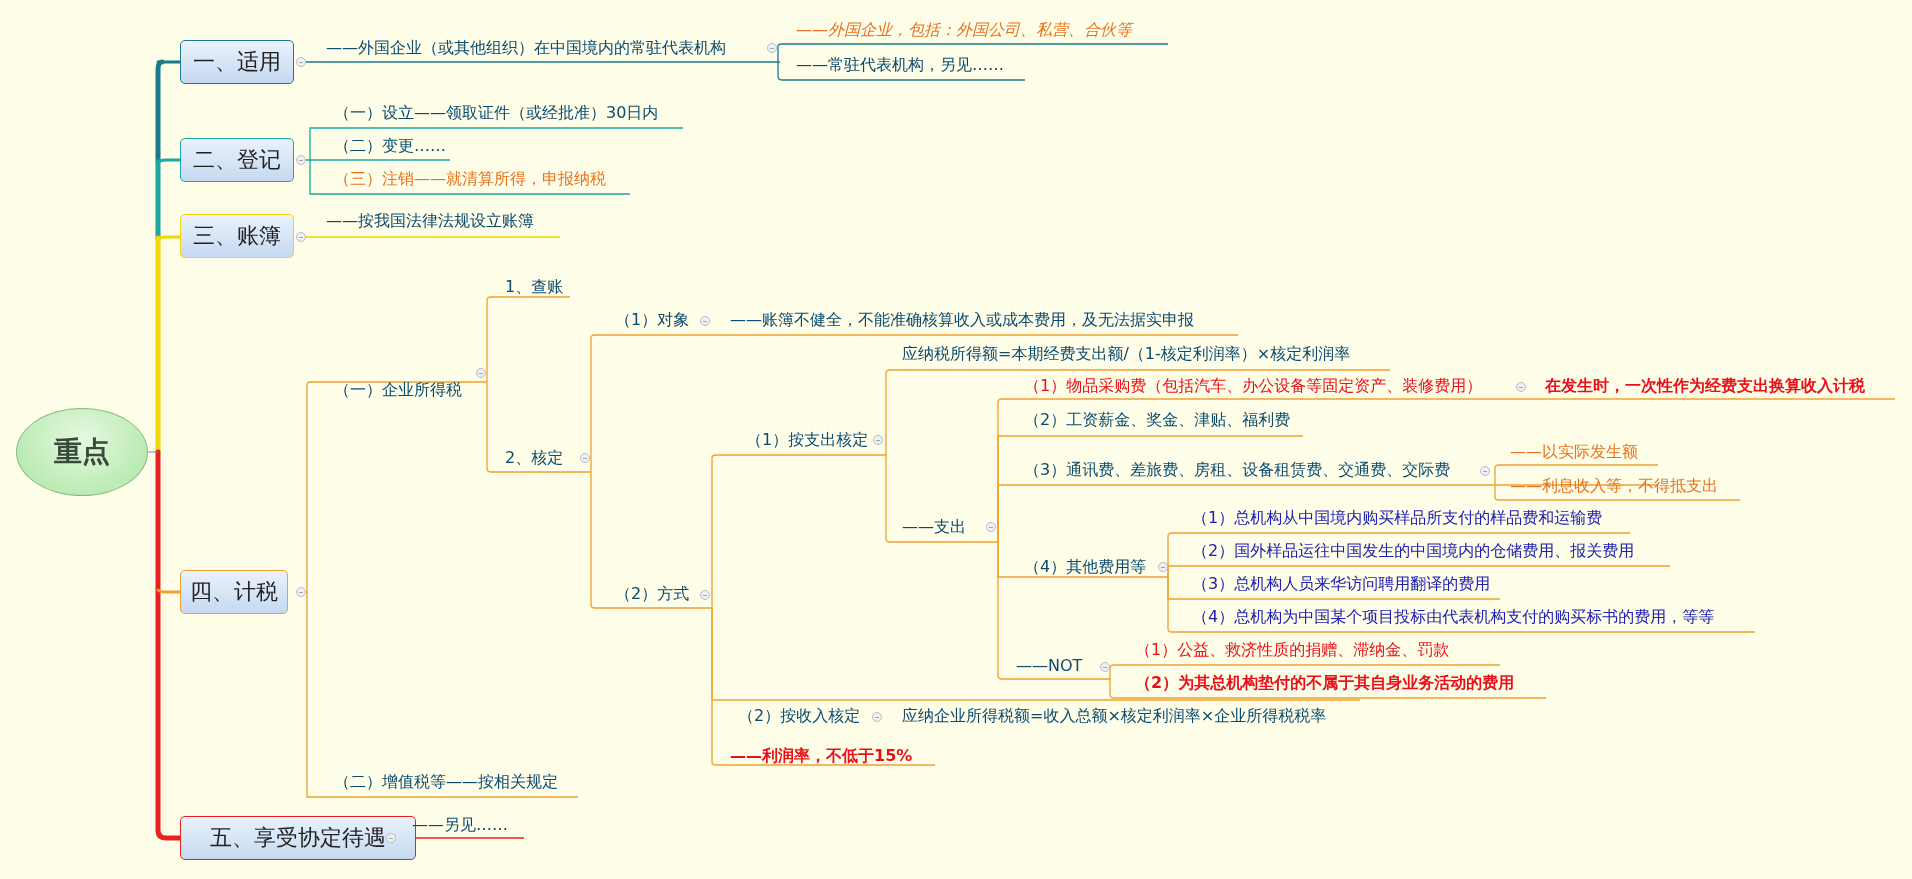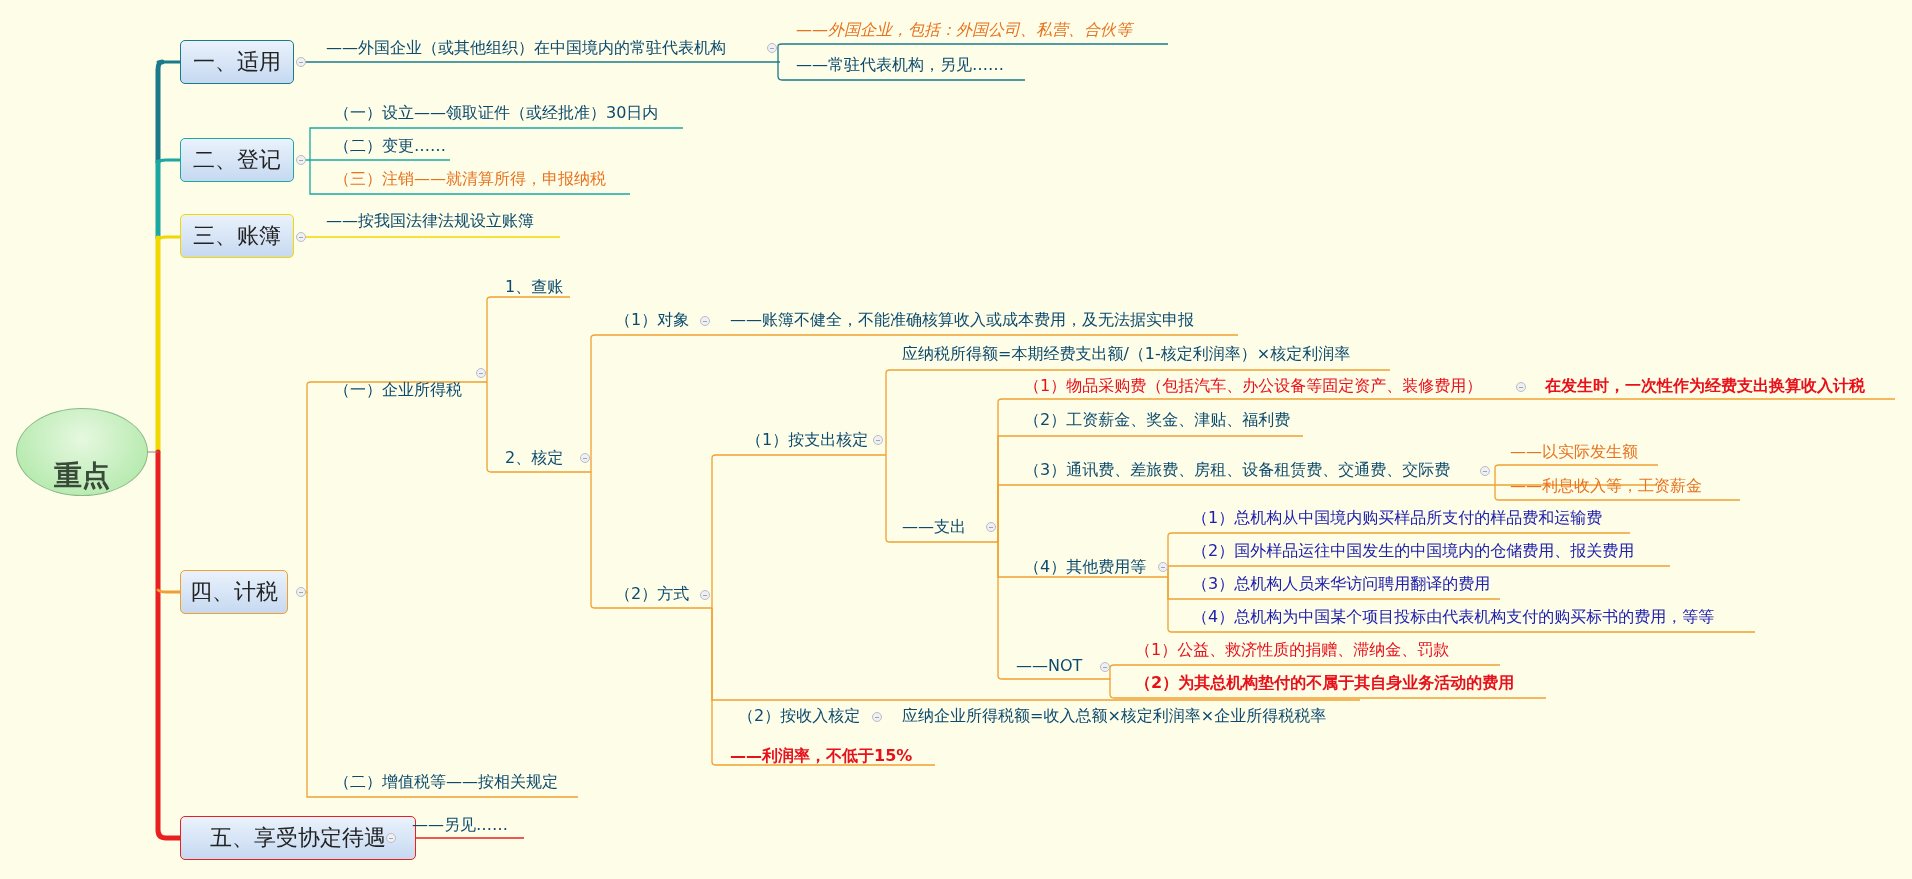--- a/index.html
+++ b/index.html
@@ -9,21 +9,21 @@
   .t { position:absolute; white-space:nowrap; font-size:16px; color:#0c4a6e; line-height:20px; }
   .orange { color:#e8731f; }
   .red { color:#e8101a; }
   .blue { color:#2020b0; }
   .bold { font-weight:bold; }
   .topic { position:absolute; height:44px; border-radius:5px; background:linear-gradient(#eaf2fc,#c6d9f1);
            display:flex; align-items:center; justify-content:center; font-size:22px; color:#222;
            box-sizing:border-box; white-space:nowrap; padding:0 10px; }
   .root { position:absolute; left:16px; top:408px; width:130px; height:86px; border-radius:50%;
           background:radial-gradient(ellipse at 50% 35%,#e6f8e0,#a8e6a0); border:1px solid #8ab888;
-          display:flex; align-items:flex-end; justify-content:center; font-size:28px; font-weight:bold; color:#3a4a3a; }
+          display:flex; align-items:center; justify-content:center; font-size:28px; font-weight:bold; color:#3a4a3a; }
   .col { position:absolute; width:10px; height:10px; border-radius:50%; border:1px solid #b8bcc8; background:#f0f0f4;
          box-sizing:border-box; }
   .col::after { content:""; position:absolute; left:2px; top:4px; width:4px; height:1px; background:#9aa; }
 </style>
 </head>
 <body>
 
 <svg id="lines" viewBox="0 0 1912 879">
 
   <g fill="none" stroke-linecap="round">
@@ -145,21 +145,21 @@
 
 <div class="t red" style="left:1024px;top:376px;">（1）物品采购费（包括汽车、办公设备等固定资产、装修费用）</div>
 <div class="col" style="left:1516px;top:382px;"></div>
 <div class="t red bold" style="left:1545px;top:376px;">在发生时，一次性作为经费支出换算收入计税</div>
 
 <div class="t" style="left:1024px;top:410px;">（2）工资薪金、奖金、津贴、福利费</div>
 
 <div class="t" style="left:1024px;top:460px;">（3）通讯费、差旅费、房租、设备租赁费、交通费、交际费</div>
 <div class="col" style="left:1480px;top:466px;"></div>
 <div class="t orange" style="left:1510px;top:442px;">——以实际发生额</div>
-<div class="t orange" style="left:1510px;top:476px;">——利息收入等，工资薪金</div>
+<div class="t orange" style="left:1510px;top:476px;">——利息收入等，不得抵支出</div>
 
 <div class="t" style="left:1024px;top:557px;">（4）其他费用等</div>
 <div class="col" style="left:1158px;top:562px;"></div>
 <div class="t blue" style="left:1192px;top:508px;">（1）总机构从中国境内购买样品所支付的样品费和运输费</div>
 <div class="t blue" style="left:1192px;top:541px;">（2）国外样品运往中国发生的中国境内的仓储费用、报关费用</div>
 <div class="t blue" style="left:1192px;top:574px;">（3）总机构人员来华访问聘用翻译的费用</div>
 <div class="t blue" style="left:1192px;top:607px;">（4）总机构为中国某个项目投标由代表机构支付的购买标书的费用，等等</div>
 
 <div class="t" style="left:1016px;top:656px;">——NOT</div>
 <div class="col" style="left:1100px;top:662px;"></div>

